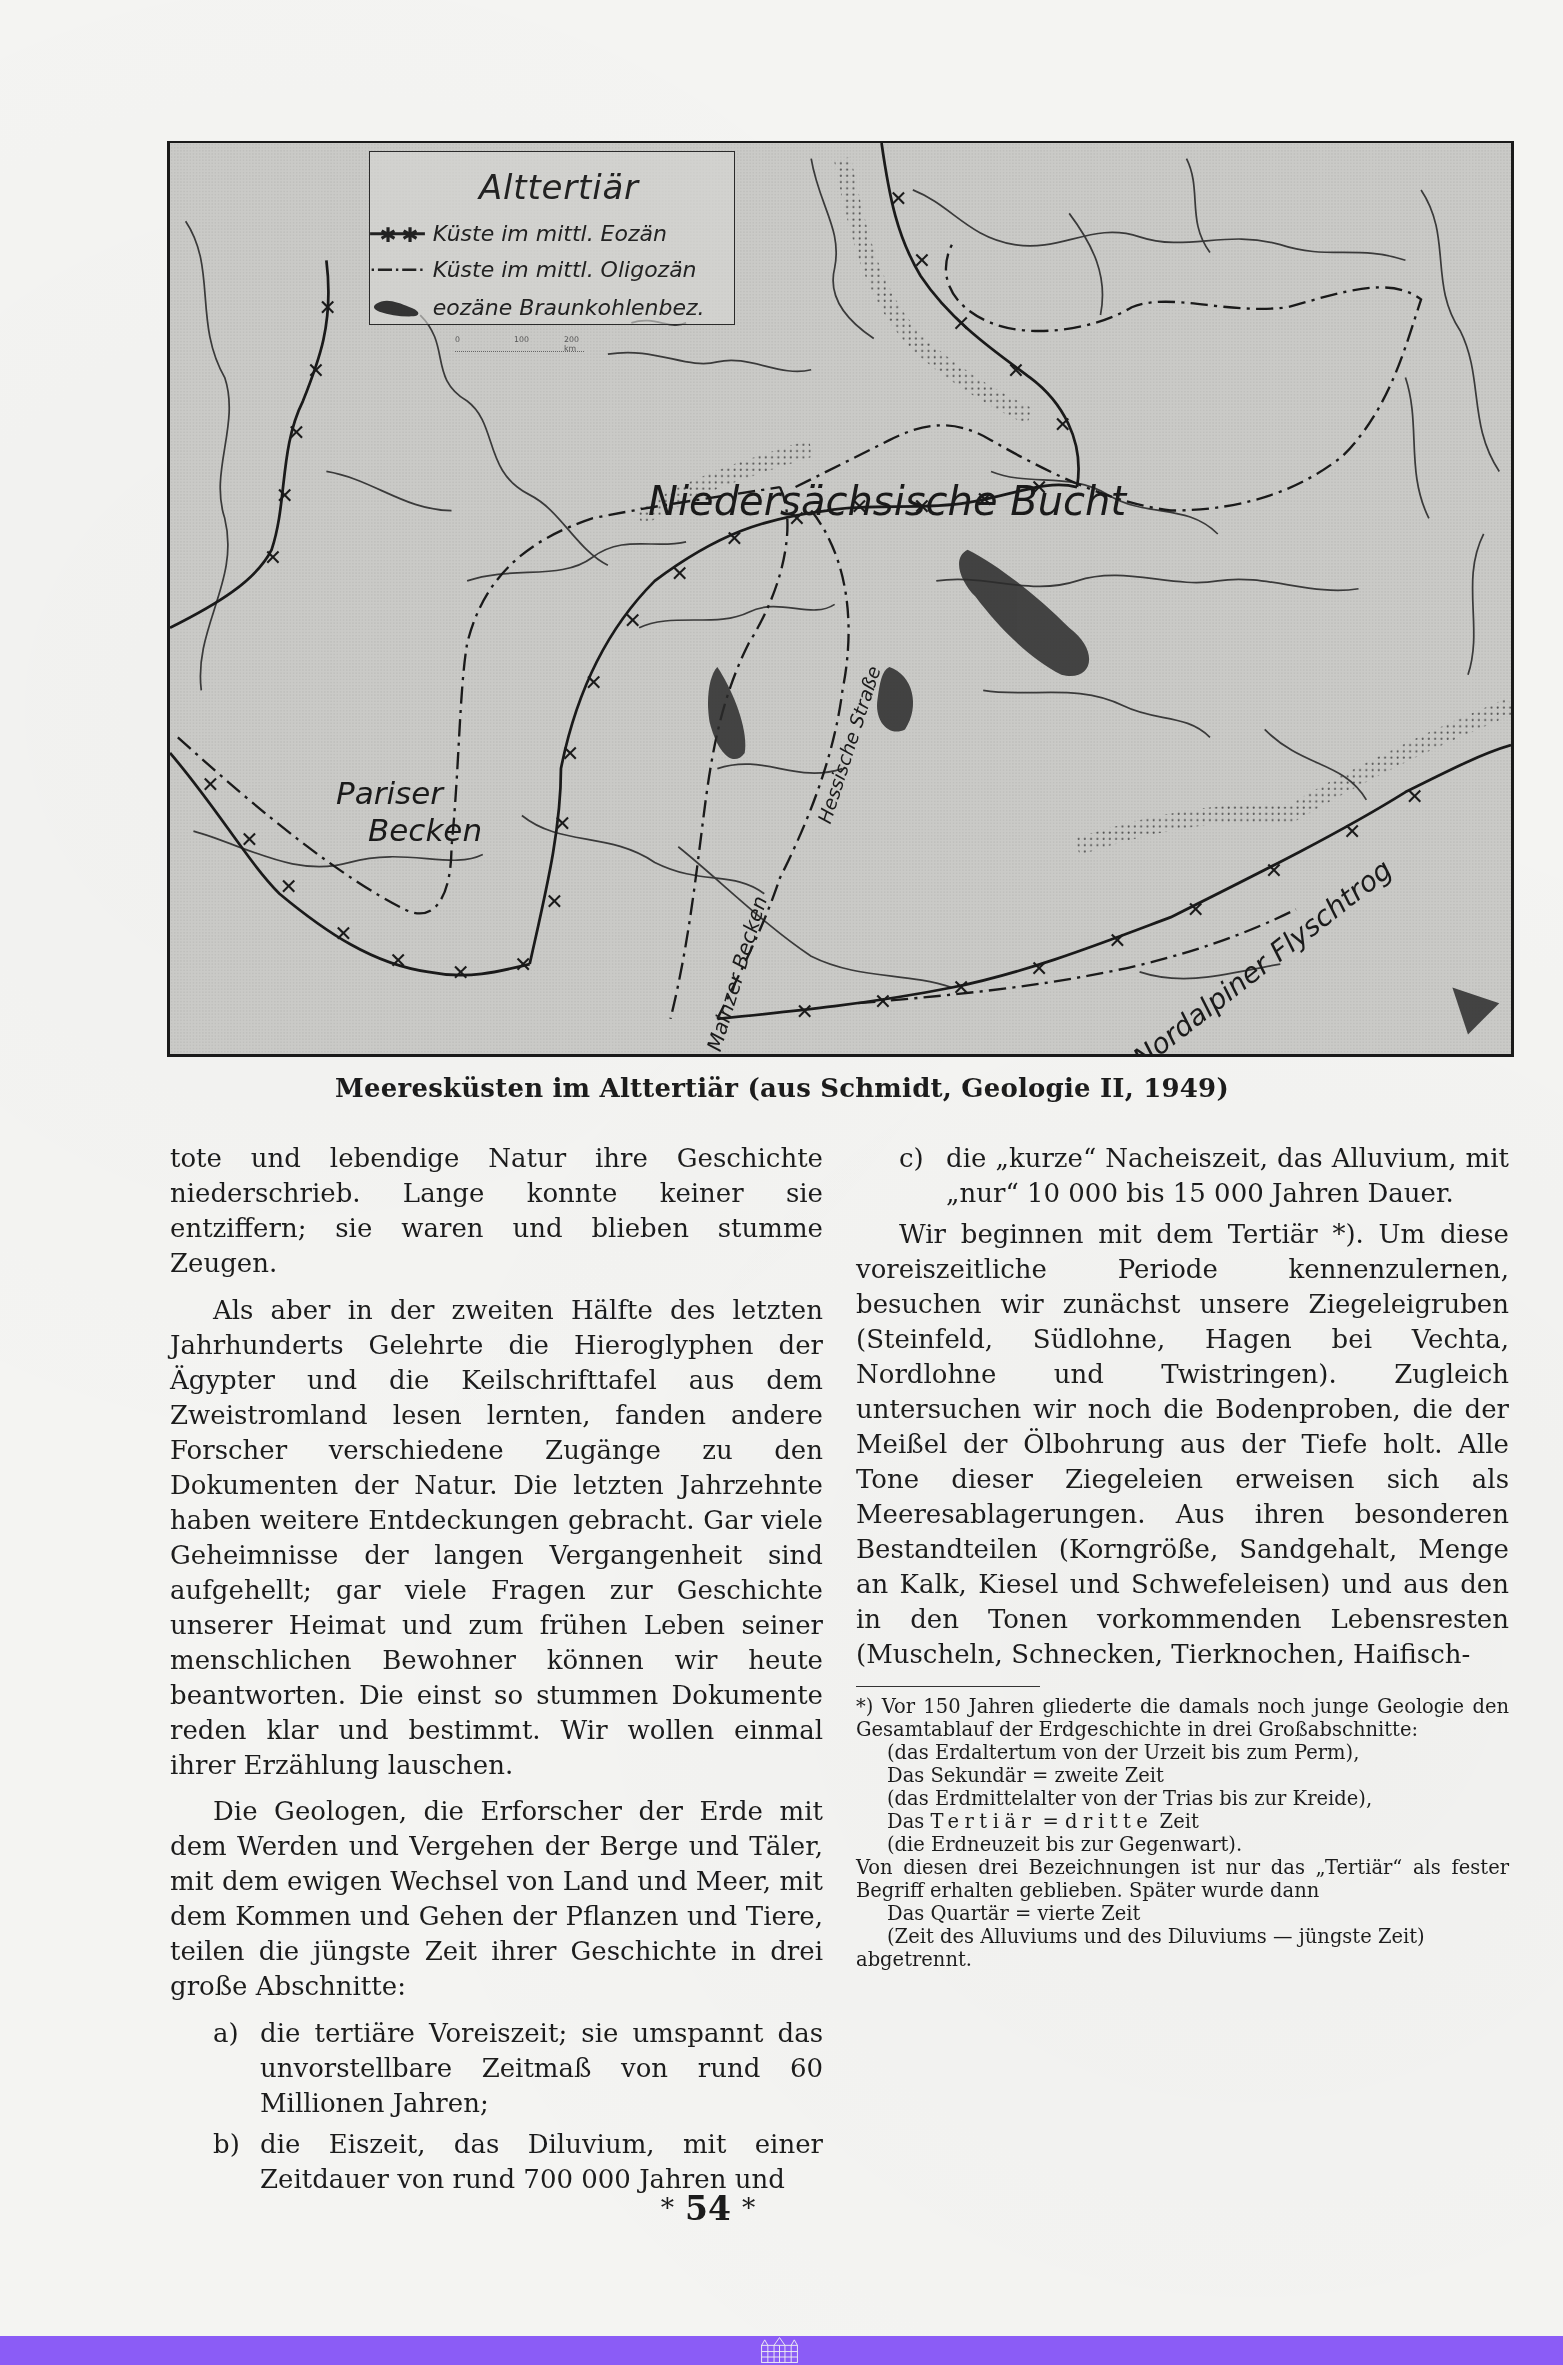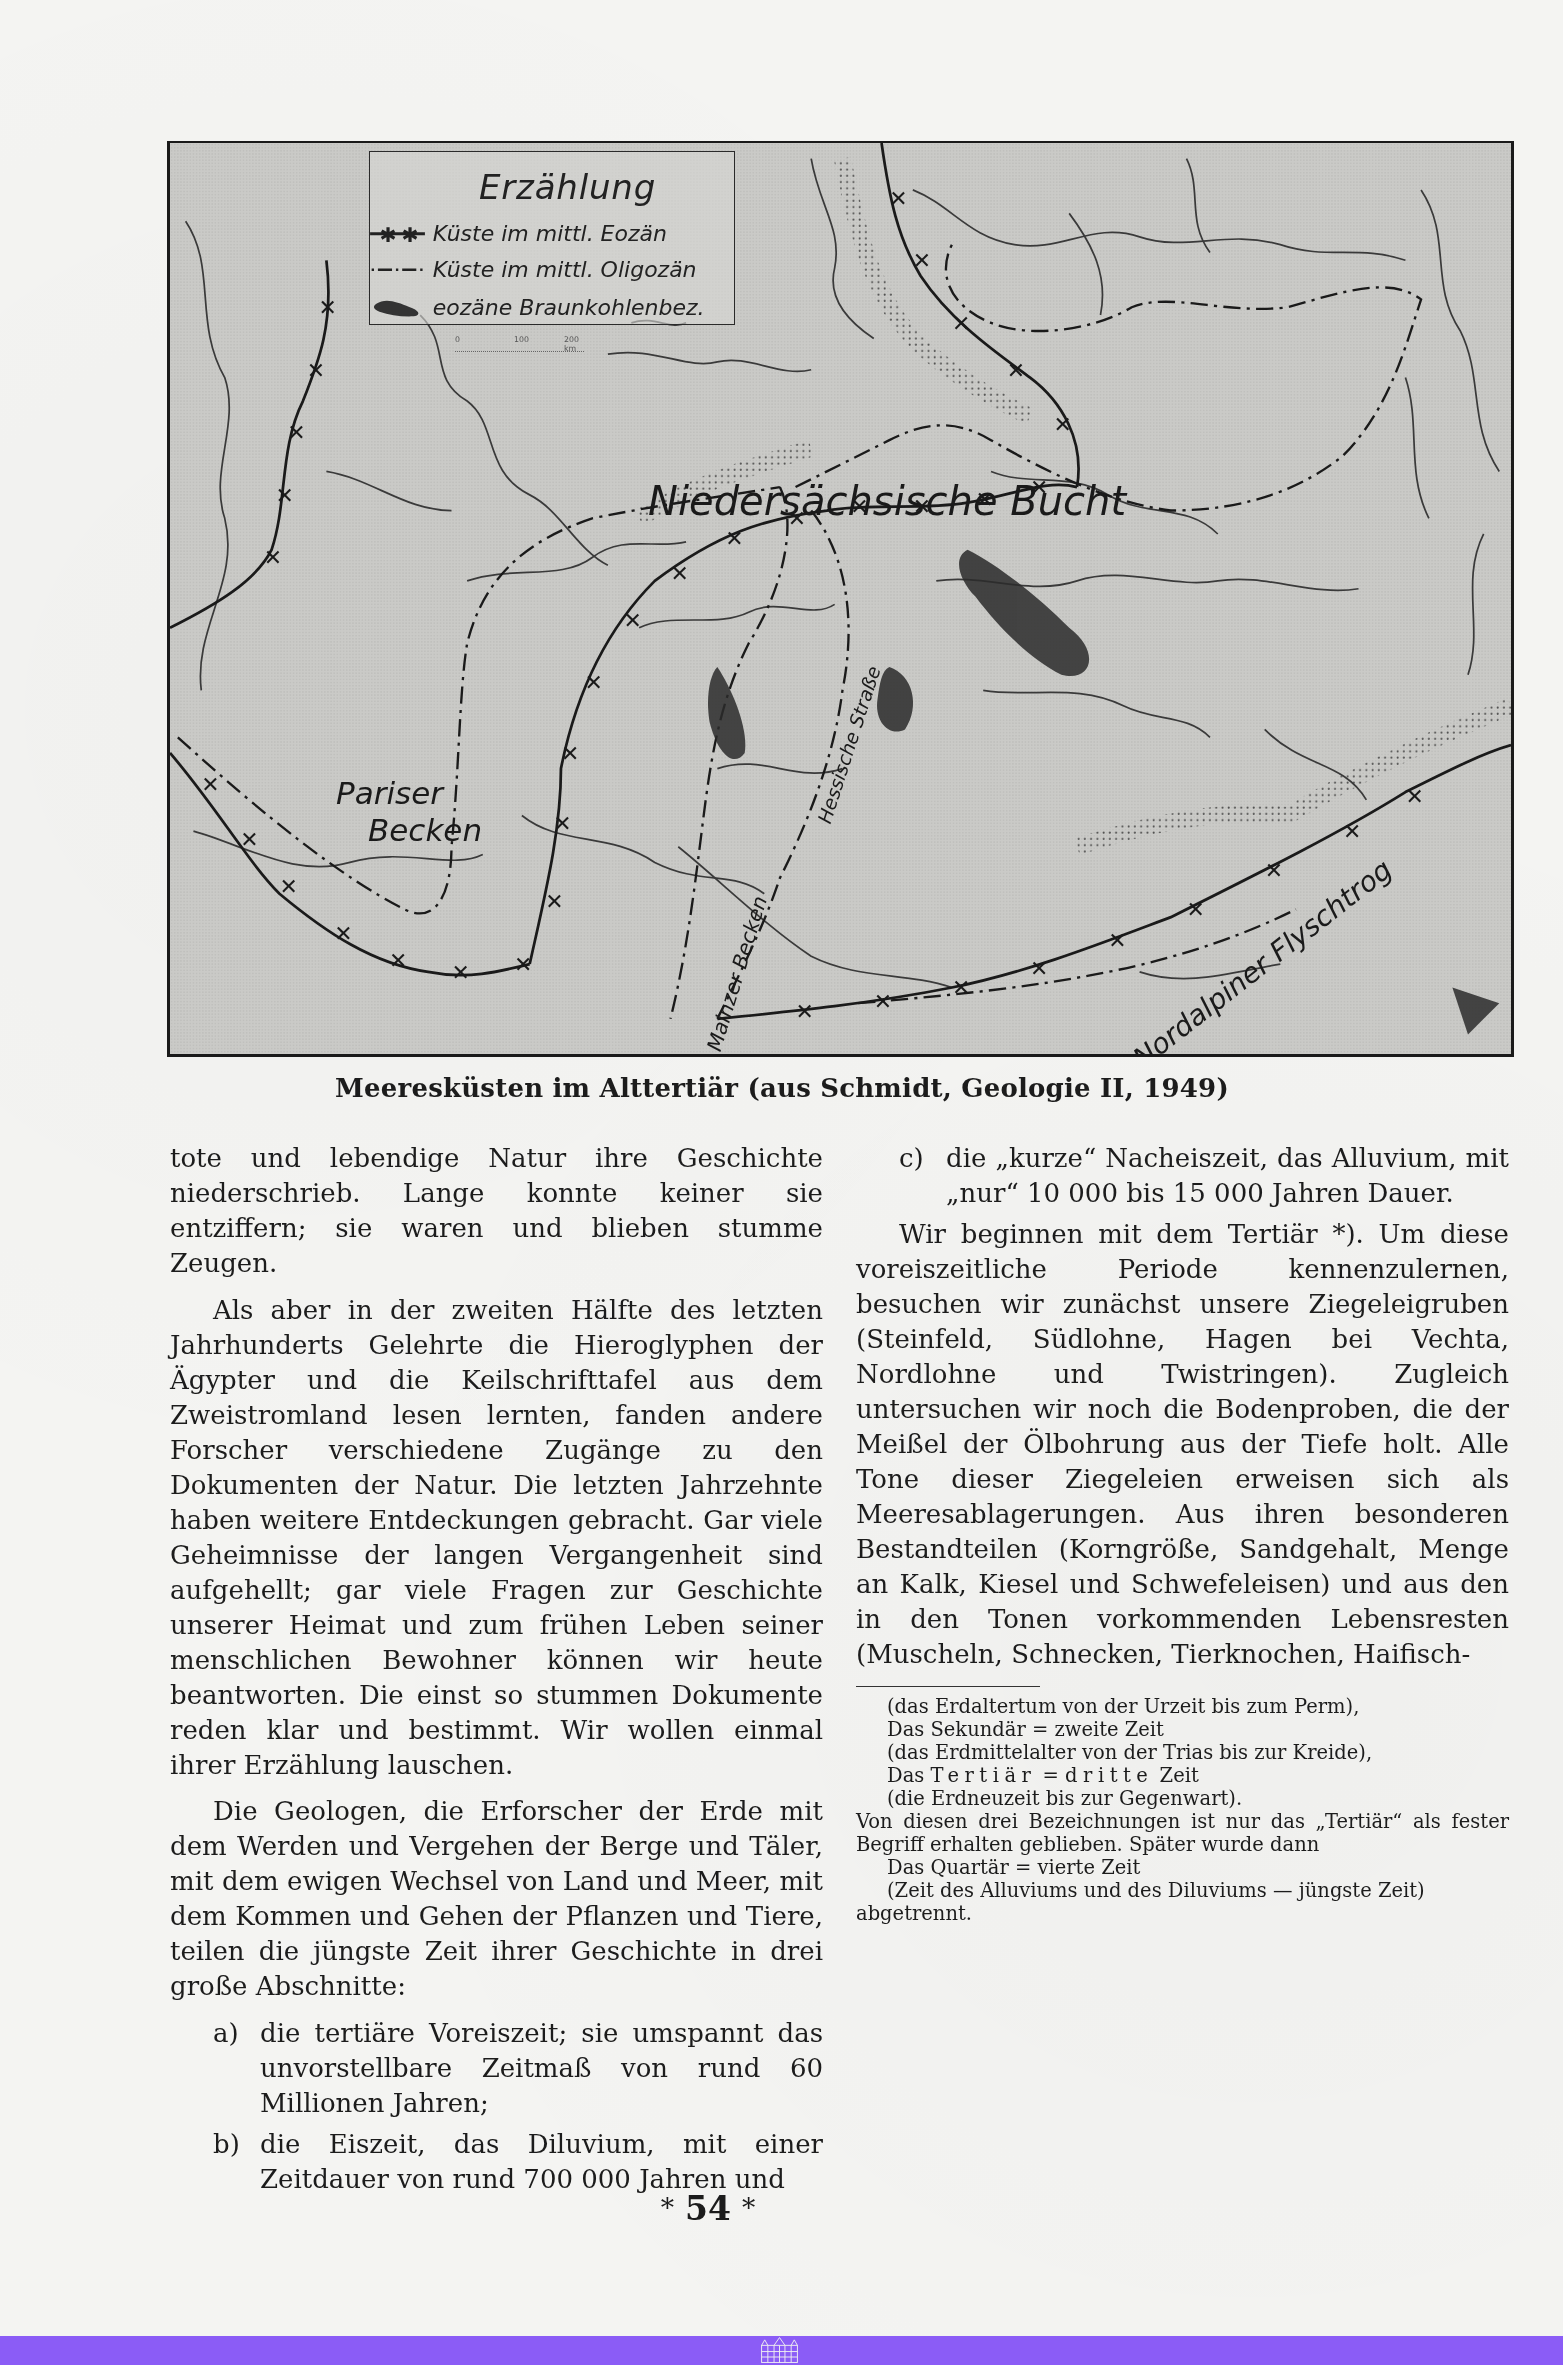--- a/index.html
+++ b/index.html
@@ -189,21 +189,21 @@
 
     <g fill="#2b2b2b" opacity="0.85">
       <path d="M1020 520 C1060 540, 1110 580, 1150 620 C1190 650, 1180 690, 1140 680 C1100 660, 1060 620, 1030 580 C1010 560, 1000 530, 1020 520 Z"></path>
       <path d="M920 670 C950 680, 960 720, 940 750 C920 760, 900 740, 905 710 C908 690, 910 675, 920 670 Z"></path>
       <path d="M700 670 C720 700, 740 750, 735 780 C720 800, 700 780, 690 740 C685 710, 690 680, 700 670 Z"></path>
       <path d="M1640 1080 L1700 1100 L1660 1140 Z"></path>
     </g>
   </svg>
 
   <div class="legend">
-    <div class="legend-title">Erzählung</div>
+    <div class="legend-title">Alttertiär</div>
     <div class="legend-row" style="top:66px;">
       <span class="sym">
         <svg width="55" height="23.5" viewBox="0 0 70 30" style="font-size:28px">
             <line x1="0" y1="15" x2="70" y2="15" stroke="#222" stroke-width="4"></line>
             <text x="12" y="25" font-size="26" font-weight="bold" fill="#222">✱</text>
             <text x="40" y="25" font-size="26" font-weight="bold" fill="#222">✱</text>
           </svg>
       </span>
       <span class="txt">Küste im mittl. Eozän</span>
     </div>
@@ -257,20 +257,21 @@
 
 <div class="col right">
   <div class="list-item">
     <span class="marker">c)</span>
     <span class="body">die „kurze“ Nacheiszeit, das Alluvium, mit „nur“ 10 000 bis 15 000 Jahren Dauer.</span>
   </div>
   <p class="indent" style="margin-bottom:0;">Wir beginnen mit dem Tertiär *). Um diese voreiszeitliche Periode kennenzulernen, besuchen wir zunächst unsere Ziegeleigruben (Steinfeld, Südlohne, Hagen bei Vechta, Nordlohne und Twistringen). Zugleich untersuchen wir noch die Bodenproben, die der Meißel der Ölbohrung aus der Tiefe holt. Alle Tone dieser Ziegeleien erweisen sich als Meeresablagerungen. Aus ihren besonderen Bestandteilen (Korngröße, Sandgehalt, Menge an Kalk, Kiesel und Schwefeleisen) und aus den in den Tonen vorkommenden Lebensresten (Muscheln, Schnecken, Tierknochen, Haifisch-</p>
 
   <div class="footnote-rule"></div>
   <div class="footnote">
+    <p>*) Vor 150 Jahren gliederte die damals noch junge Geologie den Gesamtablauf der Erdgeschichte in drei Großabschnitte:</p>
     <p class="fn-indent">(das Erdaltertum von der Urzeit bis zum Perm),</p>
     <p class="fn-indent">Das Sekundär = zweite Zeit</p>
     <p class="fn-indent">(das Erdmittelalter von der Trias bis zur Kreide),</p>
     <p class="fn-indent">
       <span>Das</span>
       <span class="spaced">Tertiär</span>
       <span>=</span>
       <span class="spaced">dritte</span>
       <span>Zeit</span>
     </p>

